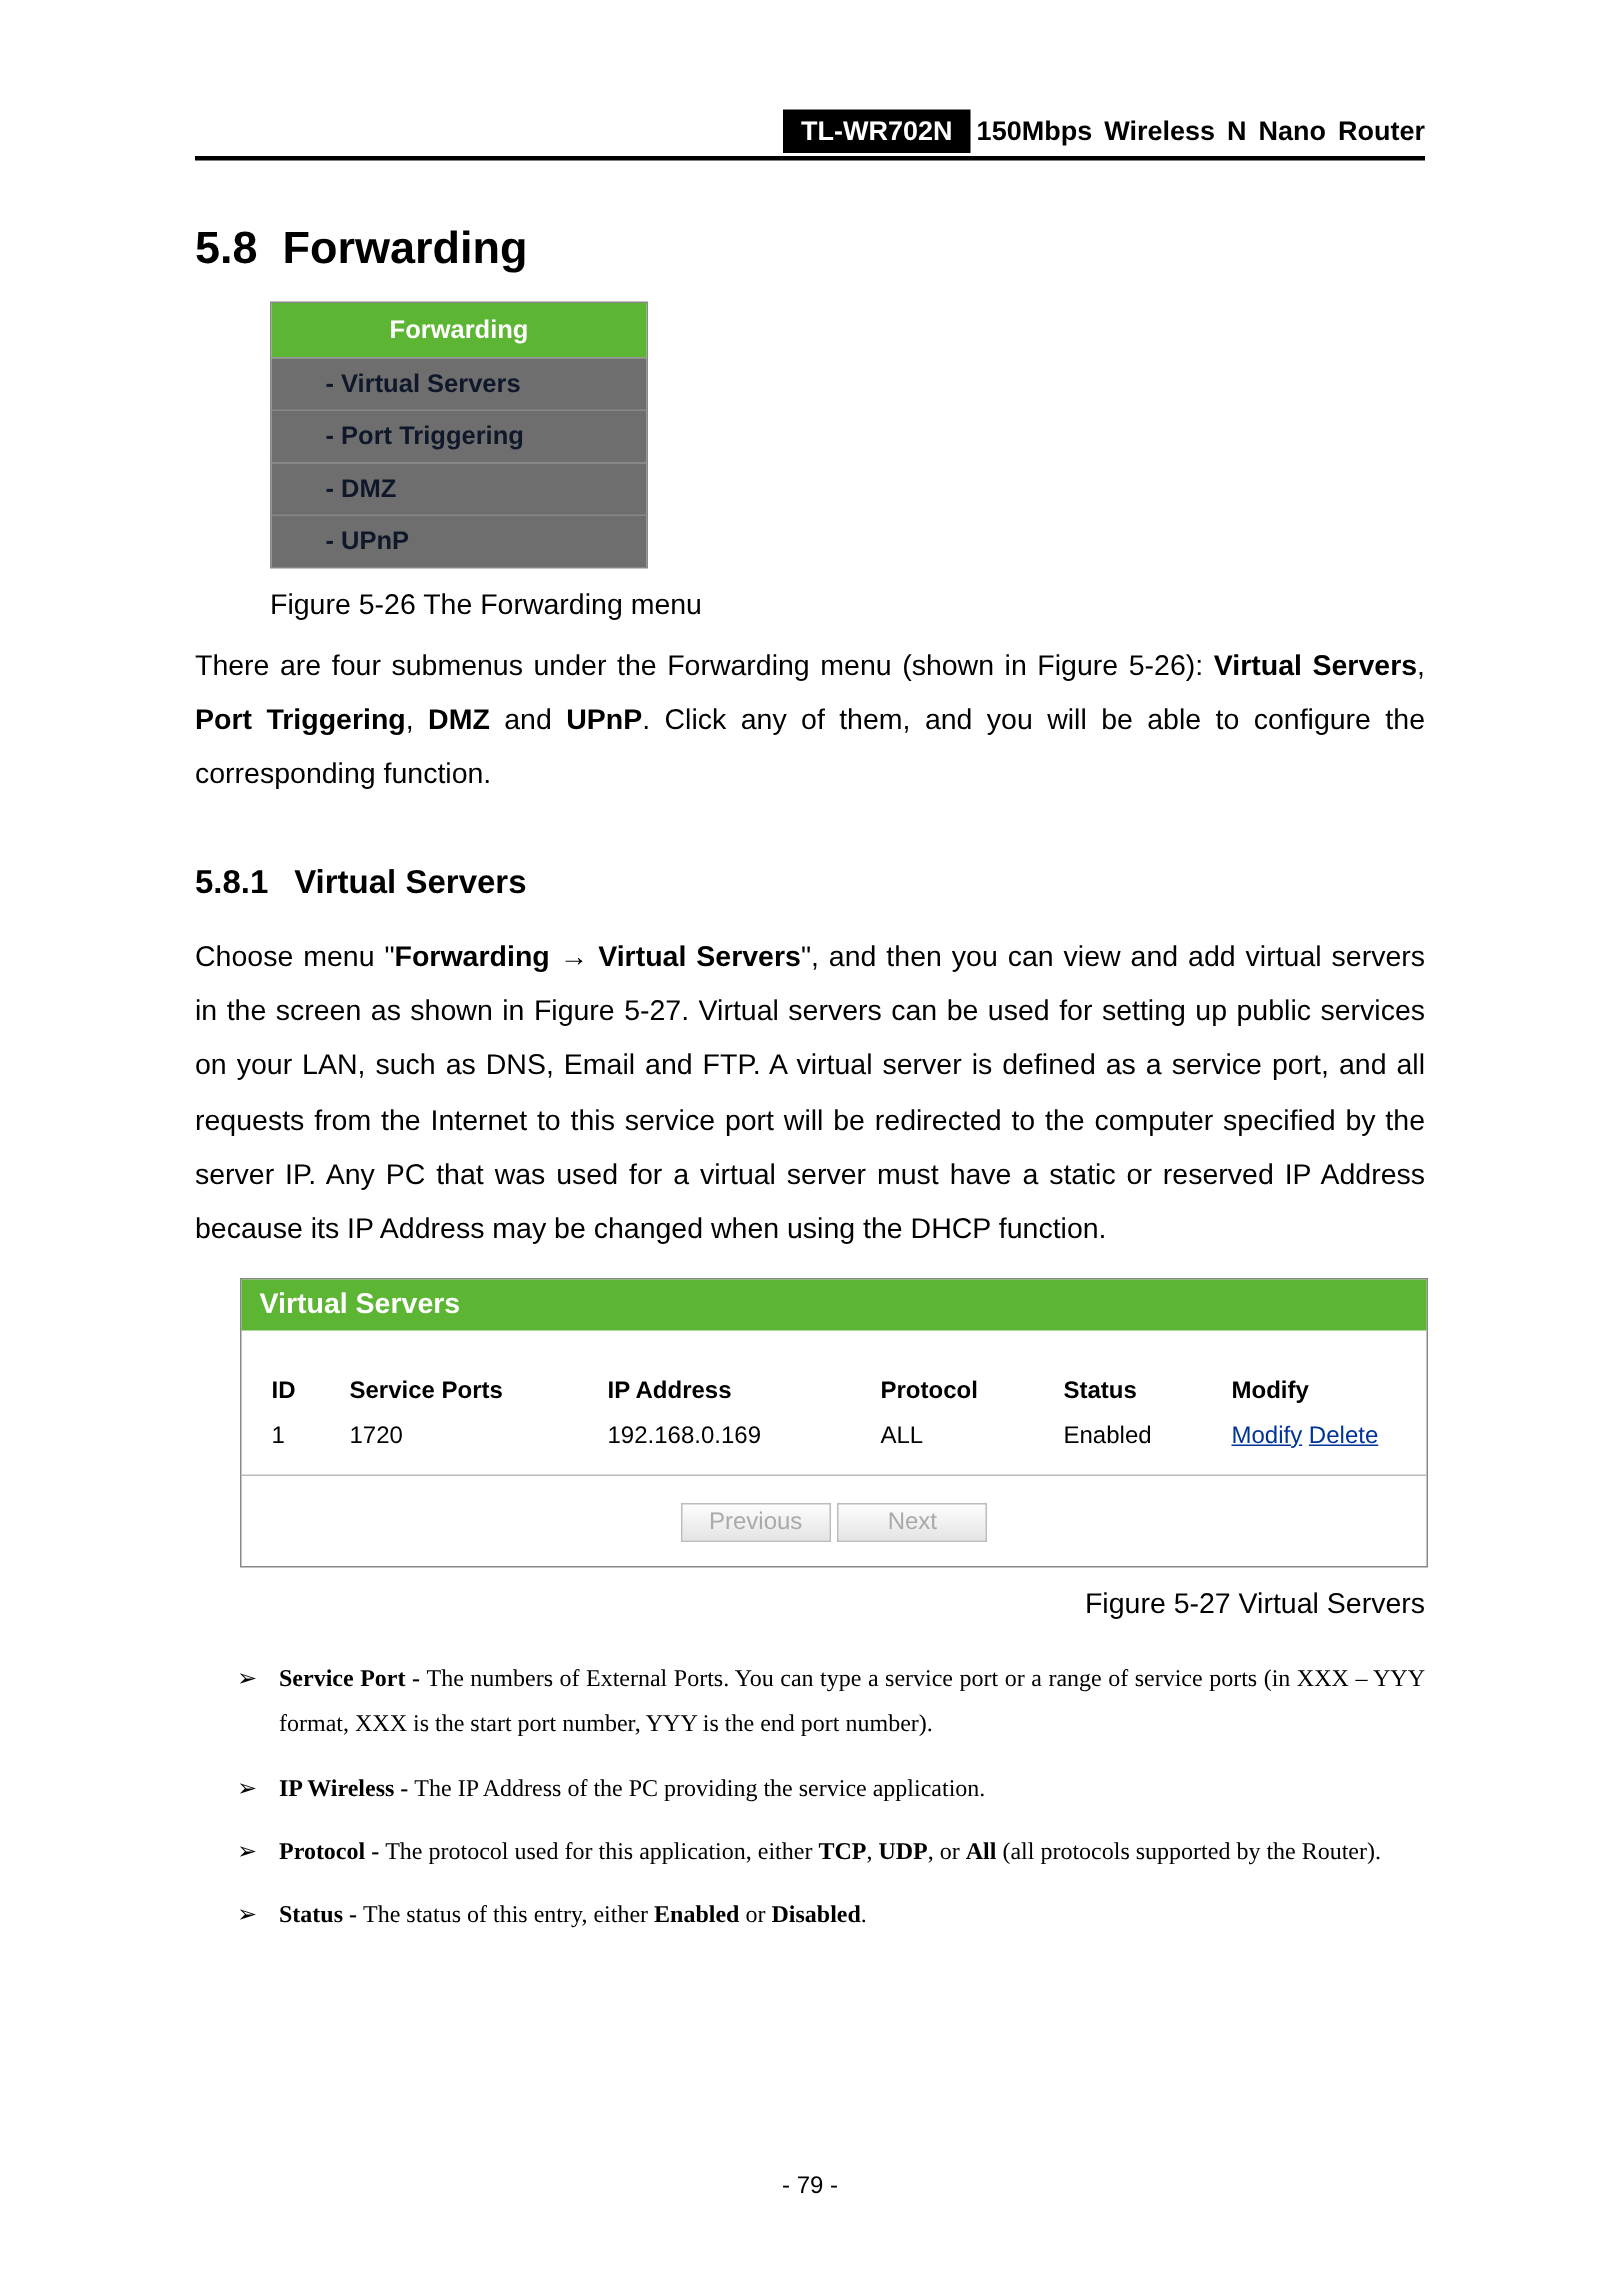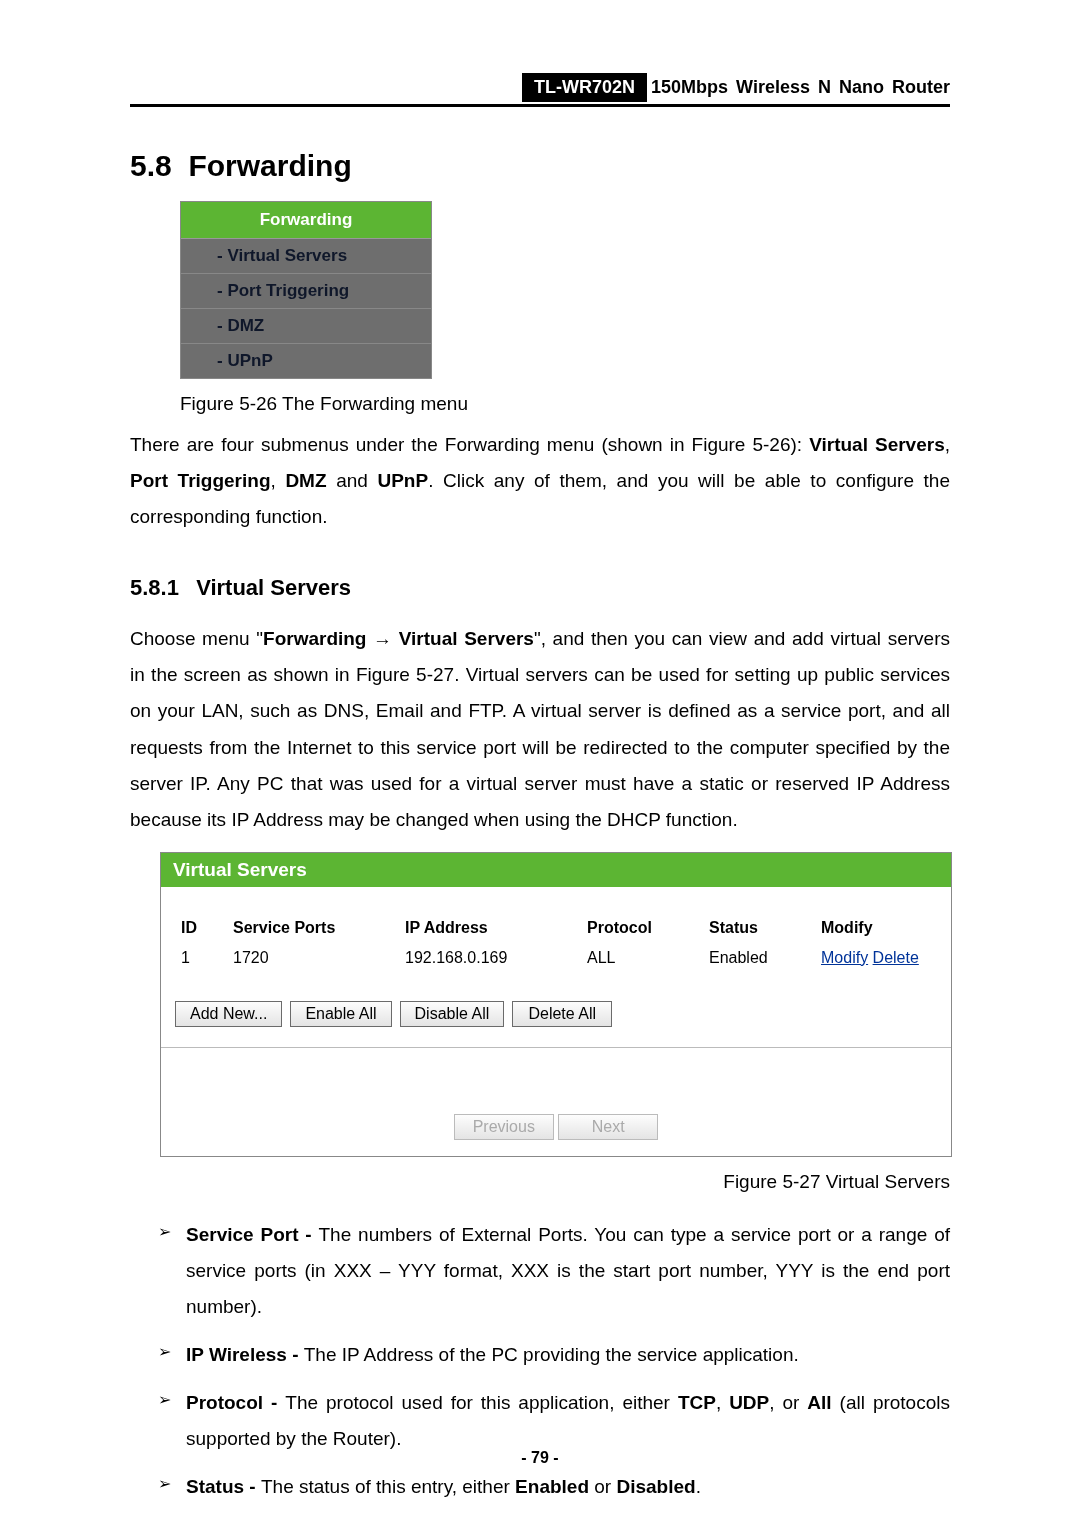--- a/index.html
+++ b/index.html
@@ -133,51 +133,50 @@
   }
   .vs-nav {
     border-top: 1px solid #bbb;
     padding: 18px 0 16px 0;
     text-align: center;
   }
   .router-btn[disabled] {
     color: #aaa;
     cursor: default;
     border-color: #bbb;
-    margin-top: 48px;
   }
   ul.bullet {
     list-style: none;
     padding-left: 28px;
     margin: 24px 0 0 0;
   }
   ul.bullet li {
     position: relative;
     padding-left: 28px;
-    font-size: 19px;
+    font-size: 16px;
     line-height: 1.9;
     text-align: justify;
     margin-bottom: 12px;
+    font-family: Liberation Serif, serif;
   }
   ul.bullet li::before {
     content: "➢";
     position: absolute;
     left: 0;
     top: 0;
     font-size: 16px;
     color: #000;
   }
   .page-no {
     text-align: center;
     font-size: 16px;
     position: absolute;
     bottom: 60px;
     left: 0;
     width: 1080px;
-    font-weight: bold;
   }
   .sub-num { display:inline-block; width:60px; }
 </style>
 </head>
 <body>
 
 <div class="page">
 
   <div class="header-line">
     <span class="model-box">TL-WR702N</span>
@@ -231,26 +230,20 @@
           <td>192.168.0.169</td>
           <td>ALL</td>
           <td>Enabled</td>
           <td>
             <span class="link">Modify</span>
             <span class="link">Delete</span>
           </td>
         </tr>
       </tbody>
         </table>
-      <div class="vs-btnrow">
-        <button class="router-btn">Add New...</button>
-        <button class="router-btn">Enable All</button>
-        <button class="router-btn">Disable All</button>
-        <button class="router-btn">Delete All</button>
-      </div>
     </div>
     <div class="vs-nav">
       <button class="router-btn" disabled="">Previous</button>
       <button class="router-btn" disabled="">Next</button>
     </div>
   </div>
 
   <div class="fig-caption">Figure 5-27   Virtual Servers</div>
 
   <ul class="bullet">

